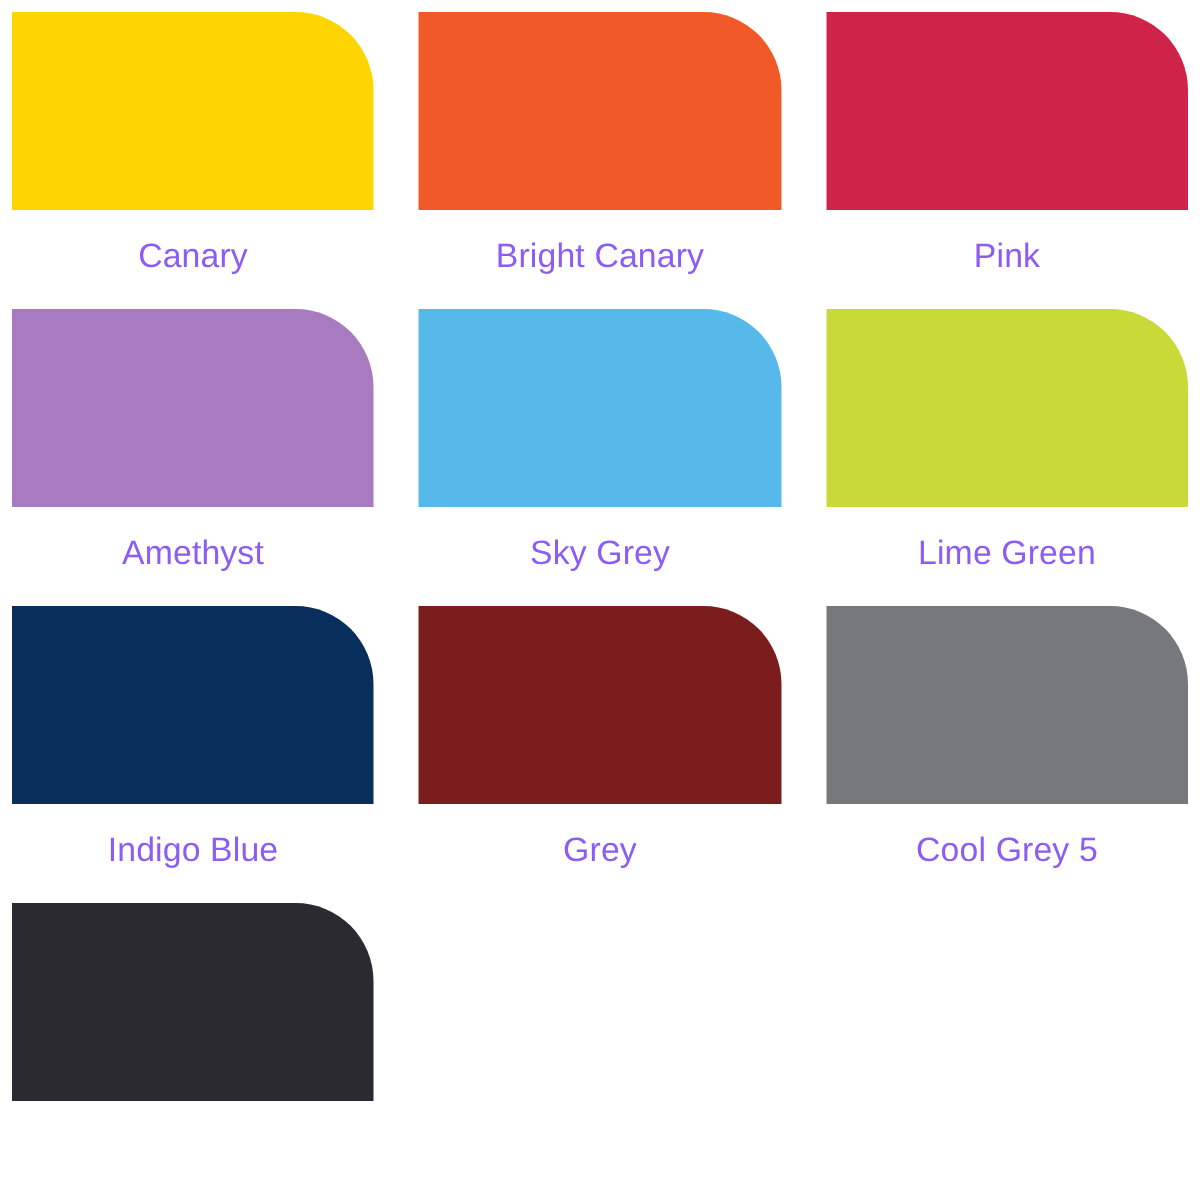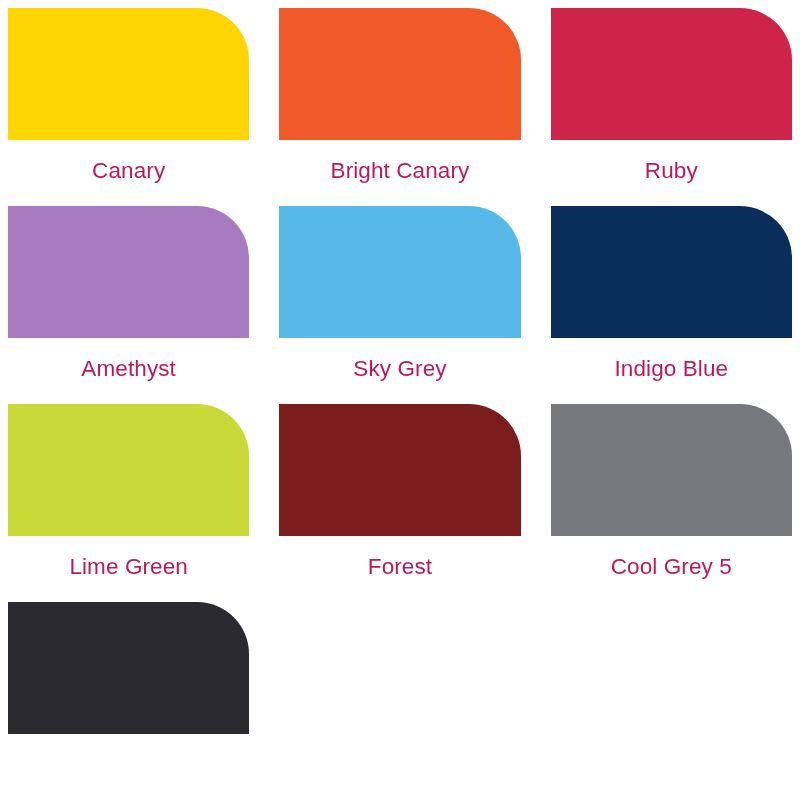--- a/index.html
+++ b/index.html
@@ -41,21 +41,21 @@
     border-bottom-left-radius: 0;
     flex: 0 0 auto;
   }
 
   .label {
     flex: 1 1 auto;
     display: flex;
     align-items: center;
     justify-content: center;
     text-align: center;
-    color: #be185d;
+    color: #8b5cf6;
     font-size: 22.5px;
     font-weight: 400;
     letter-spacing: 0.1px;
     line-height: 1.1;
     padding-bottom: 4px;
     white-space: nowrap;
   }
 </style>
 </head>
 <body>
@@ -67,48 +67,48 @@
     <div class="label">Canary</div>
   </div>
 
   <div class="cell">
     <div class="swatch" style="background-color: rgb(240, 90, 40);"></div>
     <div class="label">Bright Canary</div>
   </div>
 
   <div class="cell">
     <div class="swatch" style="background-color: rgb(206, 36, 73);"></div>
-    <div class="label">Ruby</div>
+    <div class="label">Pink</div>
   </div>
 
 
   <div class="cell">
     <div class="swatch" style="background-color: rgb(168, 123, 192);"></div>
     <div class="label">Amethyst</div>
   </div>
 
   <div class="cell">
     <div class="swatch" style="background-color: rgb(86, 185, 233);"></div>
     <div class="label">Sky Grey</div>
   </div>
 
   <div class="cell">
-    <div class="swatch" style="background-color: rgb(10, 46, 92);"></div>
-    <div class="label">Indigo Blue</div>
+    <div class="swatch" style="background-color: rgb(200, 217, 56);"></div>
+    <div class="label">Lime Green</div>
   </div>
 
   <div class="cell">
-    <div class="swatch" style="background-color: rgb(200, 217, 56);"></div>
-    <div class="label">Lime Green</div>
+    <div class="swatch" style="background-color: rgb(10, 46, 92);"></div>
+    <div class="label">Indigo Blue</div>
   </div>
 
 
   <div class="cell">
     <div class="swatch" style="background-color: rgb(123, 29, 29);"></div>
-    <div class="label">Forest</div>
+    <div class="label">Grey</div>
   </div>
 
   <div class="cell">
     <div class="swatch" style="background-color: rgb(119, 120, 123);"></div>
     <div class="label">Cool Grey 5</div>
   </div>
 
   <div class="cell">
     <div class="swatch" style="background-color: rgb(43, 42, 49);"></div>
   </div>

